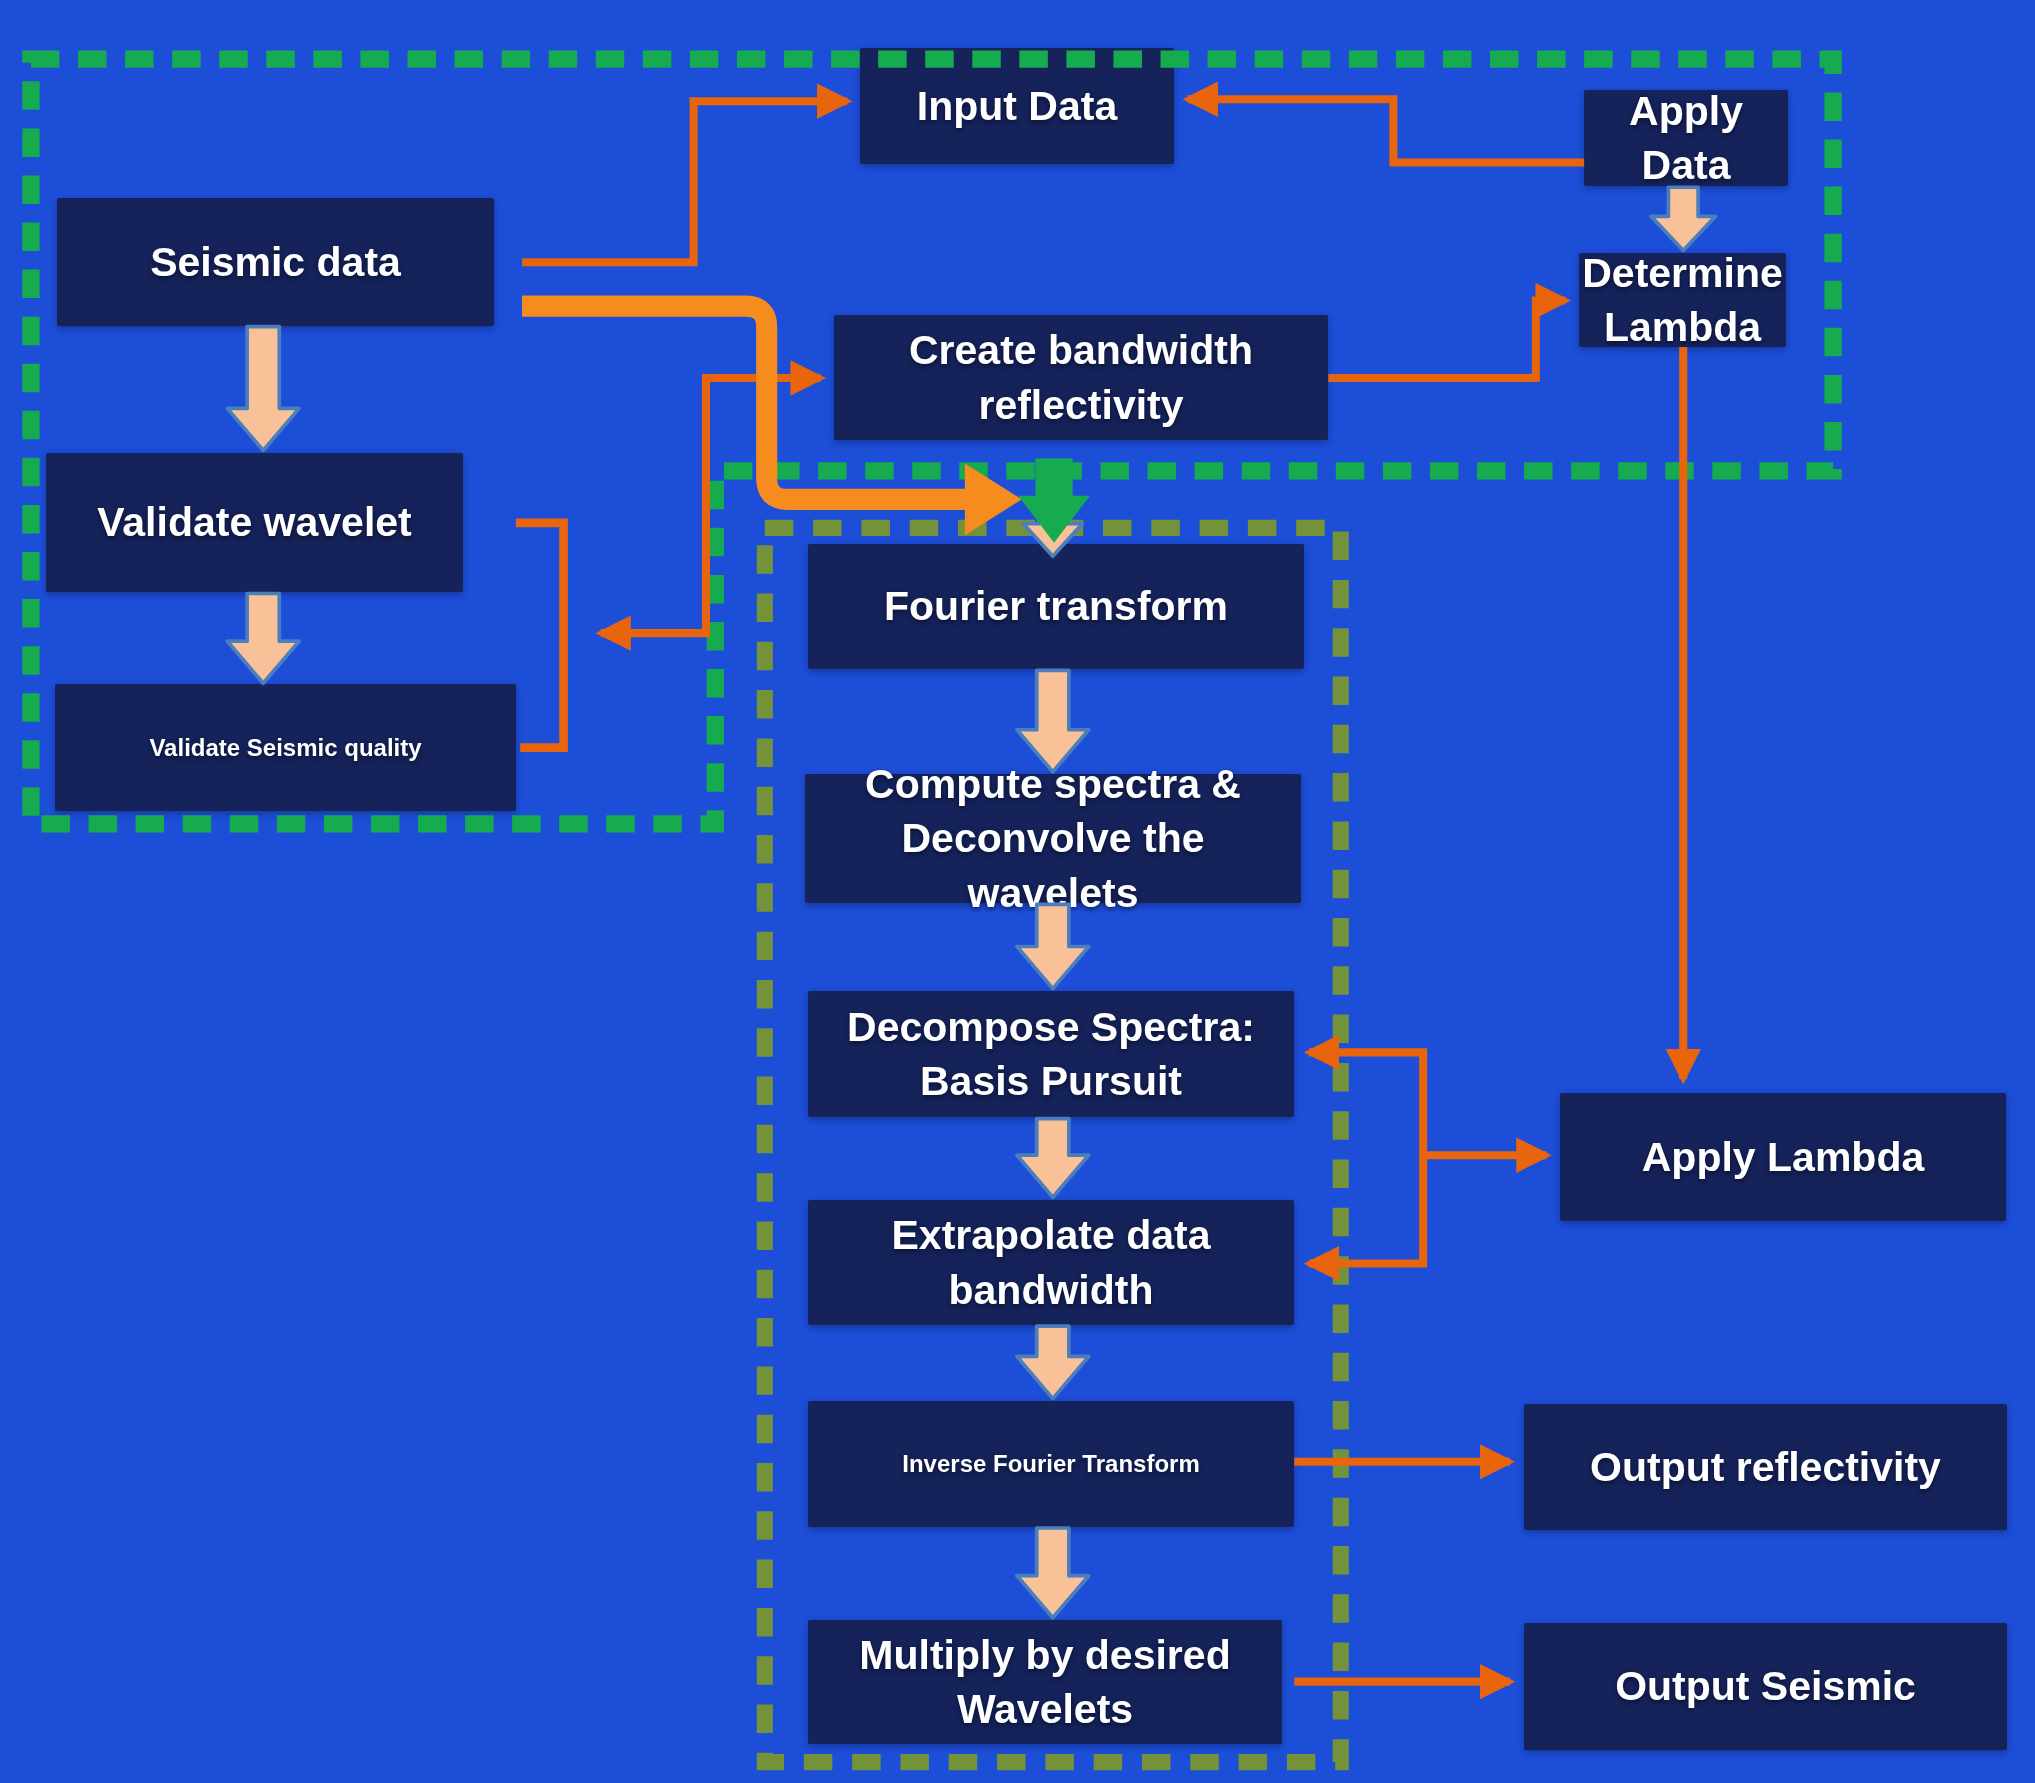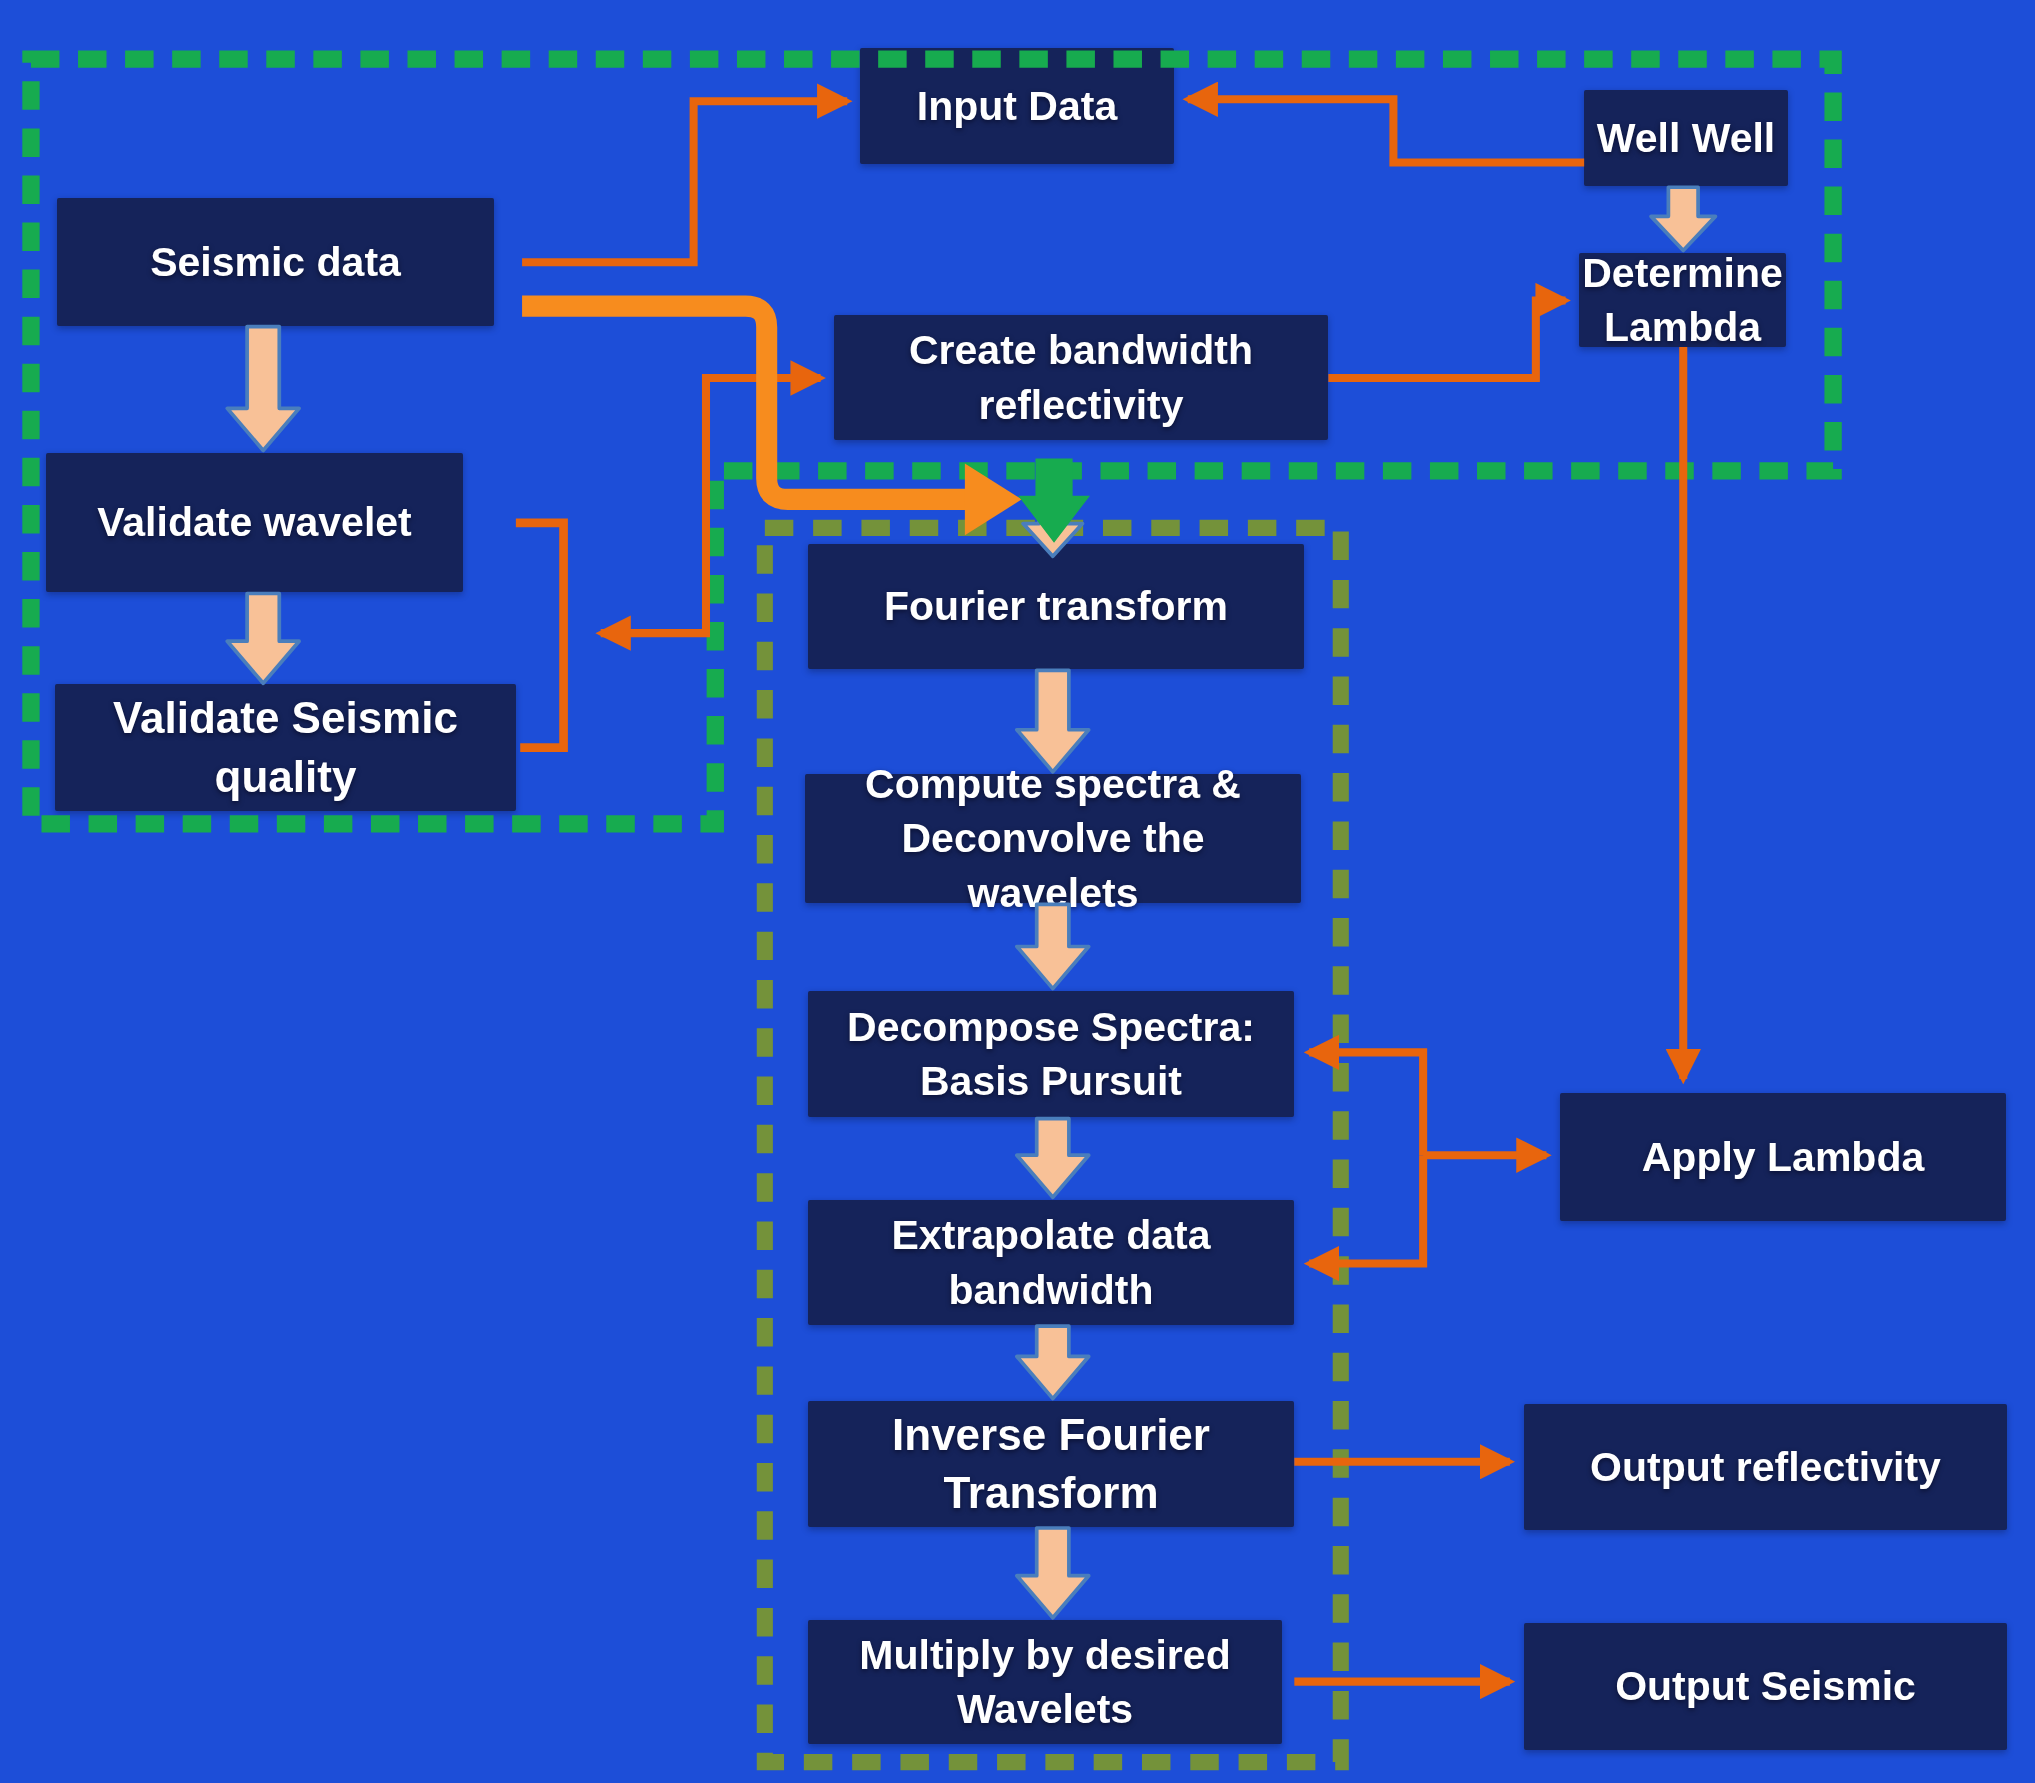--- a/index.html
+++ b/index.html
@@ -35,21 +35,21 @@
   }
   .lbl{
     font-weight:bold;
     font-size:41px;
     line-height:1.32;
     white-space:pre-line;
     text-shadow:0 1.9px 5px rgba(0,0,20,0.55);
     padding:0 8.7px;
   }
   .italic .lbl{}
-  .fs-s .lbl{font-size:44px;}
+  .fs-s .lbl{font-size:24px;}
   svg.overlay{
     position:absolute;
     left:0;top:0;
     width:2035px;height:1784px;
     z-index:2;
     pointer-events:none;
   }
   .dash-green{stroke:var(--green);stroke-width:28;fill:none;stroke-dasharray:46 30;}
   .dash-olive{stroke:var(--olive);stroke-width:26;fill:none;stroke-dasharray:46 32;}
   .thin{stroke:var(--orange);stroke-width:13;fill:none;}
@@ -63,21 +63,21 @@
 </head>
 <body>
 
 <div class="canvas">
 
   <div class="box" style="left:860px;top:48px;width:314px;height:116px">
     <span class="lbl">Input Data</span>
   </div>
 
   <div class="box" style="left:1584px;top:90px;width:204px;height:96px">
-    <span class="lbl">Well Well</span>
+    <span class="lbl">Apply Data</span>
   </div>
 
   <div class="box" style="left:57px;top:198px;width:437px;height:128px">
     <span class="lbl">Seismic data</span>
   </div>
 
   <div class="box" style="left:834px;top:315px;width:494px;height:125px">
     <span class="lbl">Create bandwidth
 reflectivity</span>
   </div>

